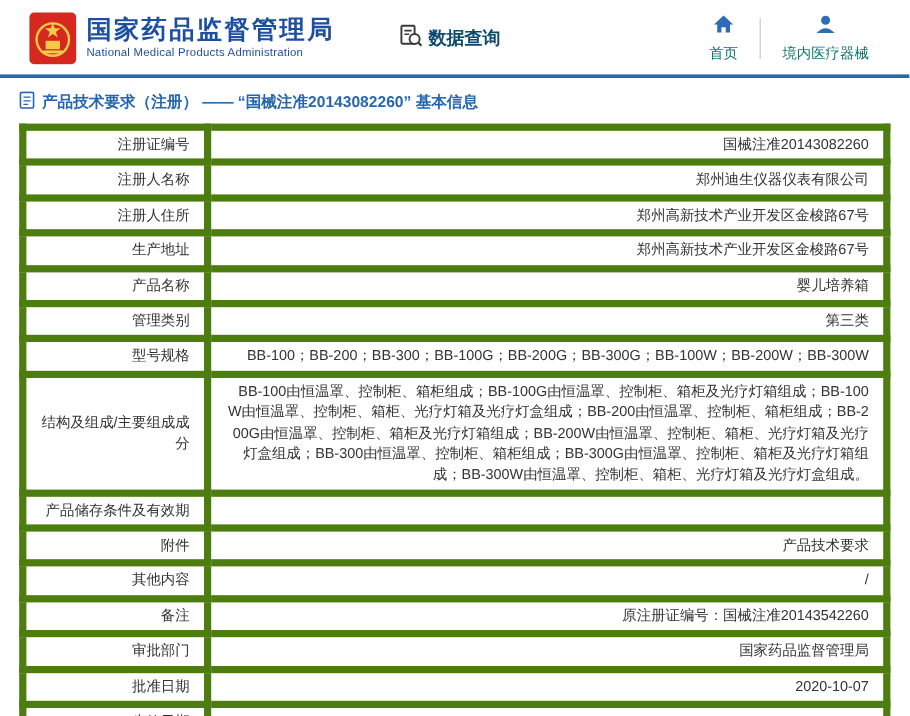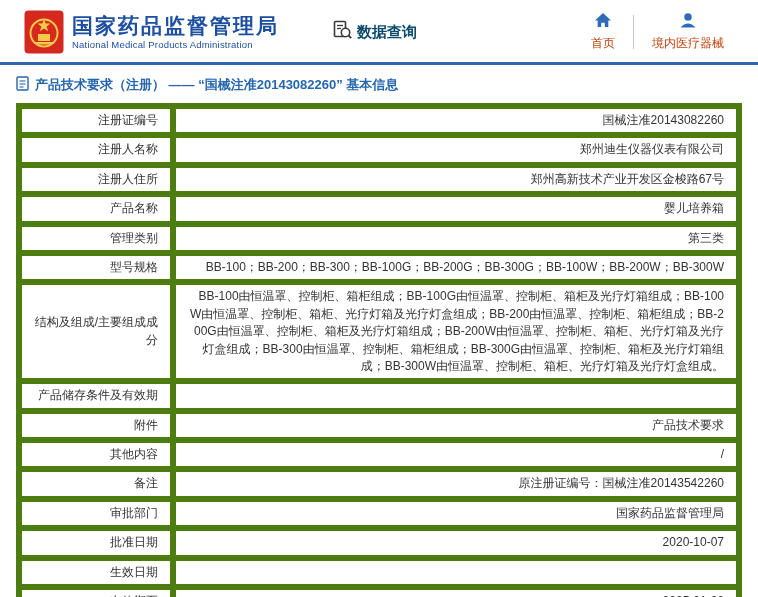--- a/index.html
+++ b/index.html
@@ -52,21 +52,21 @@
   }
   .nav-item {
     display:flex;
     flex-direction:column;
     align-items:center;
     cursor:pointer;
     padding:0 18px;
   }
   .nav-item .nav-label {
     font-size:12px;
-    color:#c2410c;
+    color:#0f766e;
     margin-top:3px;
     white-space:nowrap;
   }
   .nav-sep {
     width:1px;
     height:34px;
     background:#c9c9c9;
   }
   .blue-line { height:3px; background:#2c66b0; width:100%; }
 
@@ -179,20 +179,24 @@
     </tr>
     <tr>
       <td class="lbl">注册人名称</td>
       <td class="val">郑州迪生仪器仪表有限公司</td>
     </tr>
     <tr>
       <td class="lbl">注册人住所</td>
       <td class="val">郑州高新技术产业开发区金梭路67号</td>
     </tr>
     <tr>
+      <td class="lbl">生产地址</td>
+      <td class="val">郑州高新技术产业开发区金梭路67号</td>
+    </tr>
+    <tr>
       <td class="lbl">产品名称</td>
       <td class="val">婴儿培养箱</td>
     </tr>
     <tr>
       <td class="lbl">管理类别</td>
       <td class="val">第三类</td>
     </tr>
     <tr>
       <td class="lbl">型号规格</td>
       <td class="val">BB-100；BB-200；BB-300；BB-100G；BB-200G；BB-300G；BB-100W；BB-200W；BB-300W</td>

